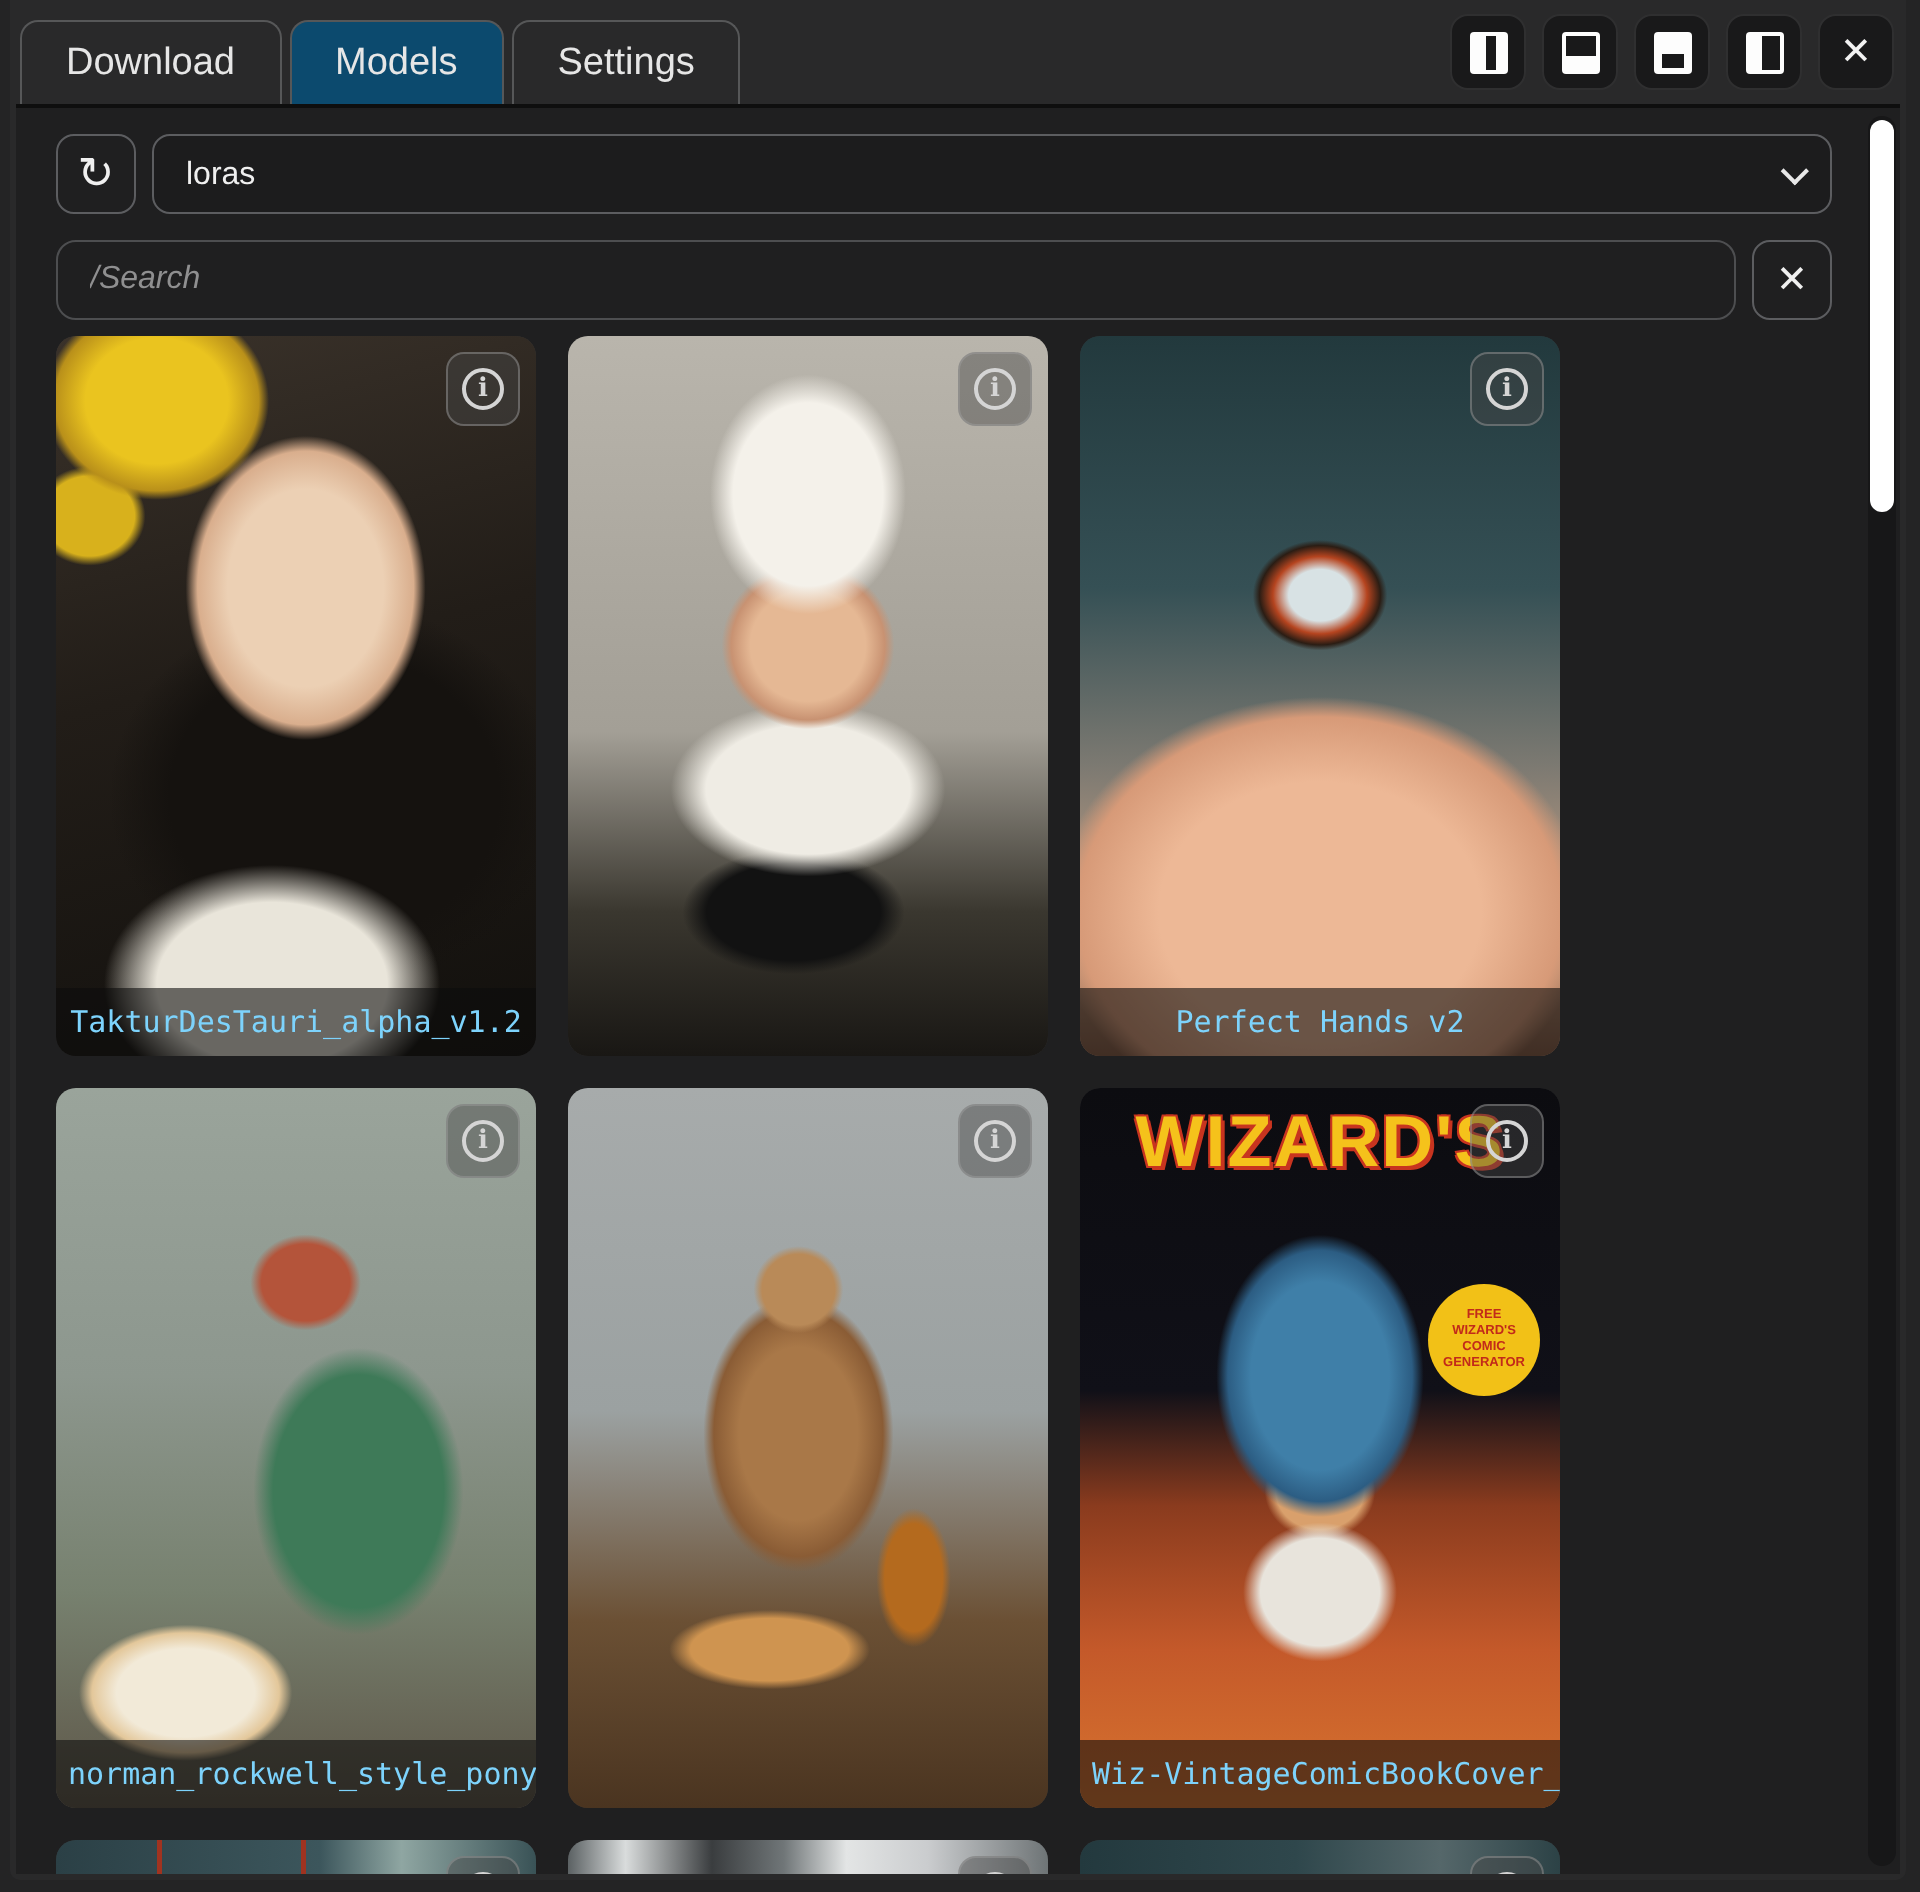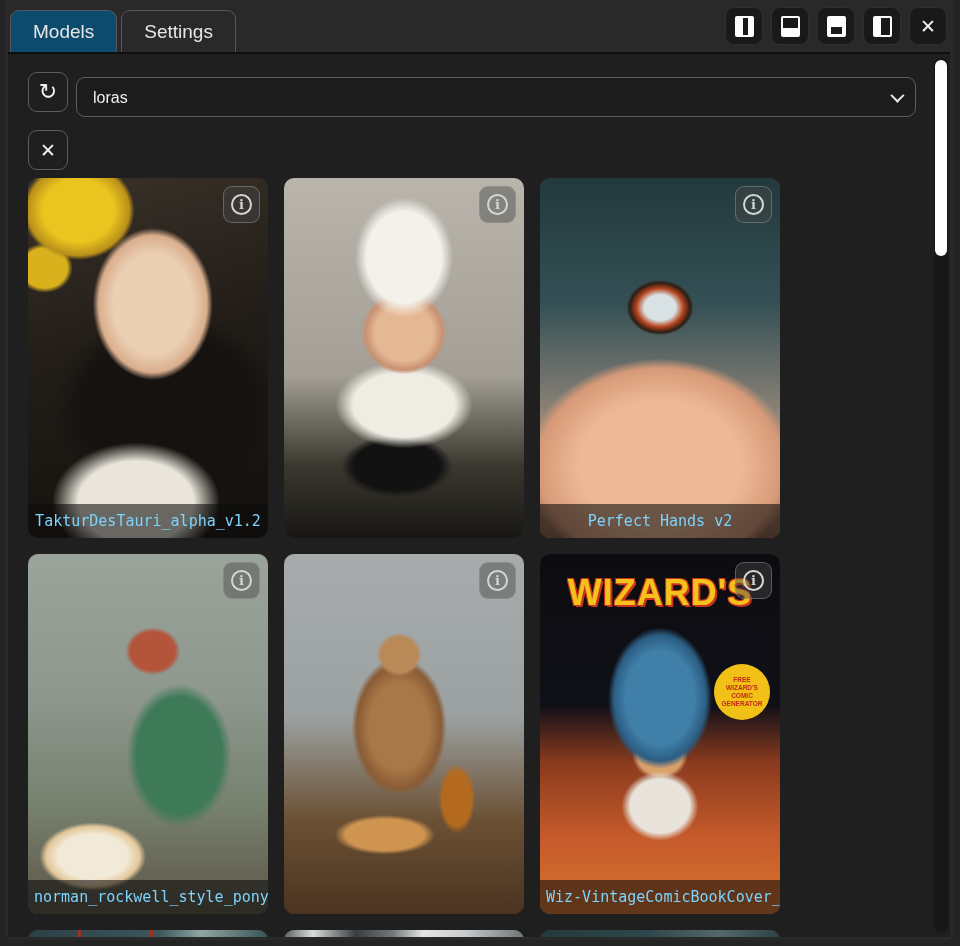--- a/index.html
+++ b/index.html
@@ -29,21 +29,21 @@
 
   
   .panel { position:absolute; left:3px; right:3px; top:52px; bottom:3px;
            background:#1f1f20; border-top:2px solid #0e0e0e; overflow:hidden; }
 
   .row { display:flex; gap:8px; padding:13px 34px 0 20px; align-items:center; }
   .iconbtn { width:40px; height:40px; min-width:40px; background:transparent;
              border:1px solid #5c5d60; border-radius:9px; color:#f0f0f0;
              display:flex; align-items:center; justify-content:center; cursor:pointer; }
   .iconbtn .glyph { font-size:22px; line-height:1; }
-  .selwrap { position:relative; flex:1;margin-top:10px; }
+  .selwrap { position:relative; flex:1; }
   .selwrap select { width:100%; height:40px; appearance:none; -webkit-appearance:none;
              background:#1c1c1d; border:1px solid #5c5d60; border-radius:9px;
              color:#f0f0f0; font-size:16px; padding:0 36px 0 16px;
              font-family:"Liberation Sans", sans-serif; cursor:pointer; }
   .selwrap .chev { position:absolute; right:15px; top:15px; width:10px; height:10px;
              border-right:2px solid #e8e8e8; border-bottom:2px solid #e8e8e8;
              transform:rotate(45deg) translateY(-2px); pointer-events:none; }
   .search-input { flex:1; height:40px; background:transparent; border:1px solid #4d4e50;
              border-radius:10px; color:#eee; font-size:16px; padding:0 16px;
              font-family:"Liberation Sans", sans-serif; }
@@ -125,20 +125,21 @@
       background:#171718; border-radius:7px; }
   .scroll-thumb { position:absolute; top:2px; left:1px; width:12px; height:196px;
       background:#ffffff; border-radius:6px; cursor:grab; }
 </style>
 </head>
 <body>
 
 <div class="app">
 
   <div class="titlebar">
+    <div class="tab">Download</div>
     <div class="tab active">Models</div>
     <div class="tab">Settings</div>
 
     <div class="winbtns">
       <div class="winbtn">
         <span class="lic lic-splitv"></span>
       </div>
       <div class="winbtn">
         <span class="lic lic-topdark"></span>
       </div>
@@ -162,20 +163,21 @@
       </button>
       <div class="selwrap">
         <select>
           <option>loras</option>
         </select>
         <span class="chev"></span>
       </div>
     </div>
 
     <div class="row">
+      <input class="search-input" type="text" placeholder="/Search" style="">
       <button class="iconbtn">
         <span class="glyph" style="font-size:19px">✕</span>
       </button>
     </div>
 
     <div class="grid">
         <div class="card">
     <div class="card-art art-portrait-woman-yellow-flowers"></div>
 
     <button class="info-btn">
@@ -208,21 +210,21 @@
   </div>
         <div class="card">
     <div class="card-art art-cat-pancakes-table"></div>
 
     <button class="info-btn">
       <span class="info-circle">i</span>
     </button>
   </div>
         <div class="card">
     <div class="card-art art-wizard-vintage-comic"></div>
-    <div class="art-text" style="display: block; margin-top: 12px;">
+    <div class="art-text" style="display: block;">
       <div class="art-title">WIZARD'S</div>
       <div class="art-badge">Free Wizard's Comic Generator</div>
     </div>
     <button class="info-btn">
       <span class="info-circle">i</span>
     </button>
     <div class="card-name">Wiz-VintageComicBookCover_</div>
   </div>
         <div class="card">
     <div class="card-art art-stub-teal-red-stripes"></div>

